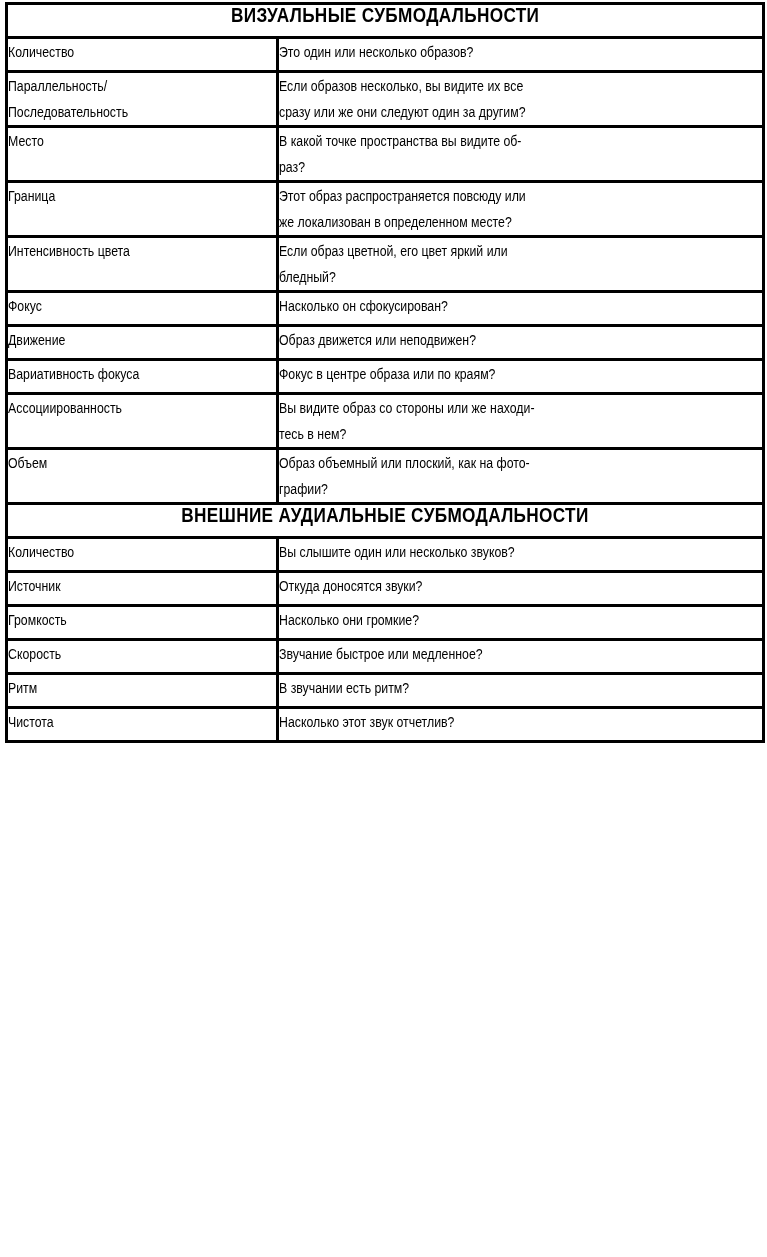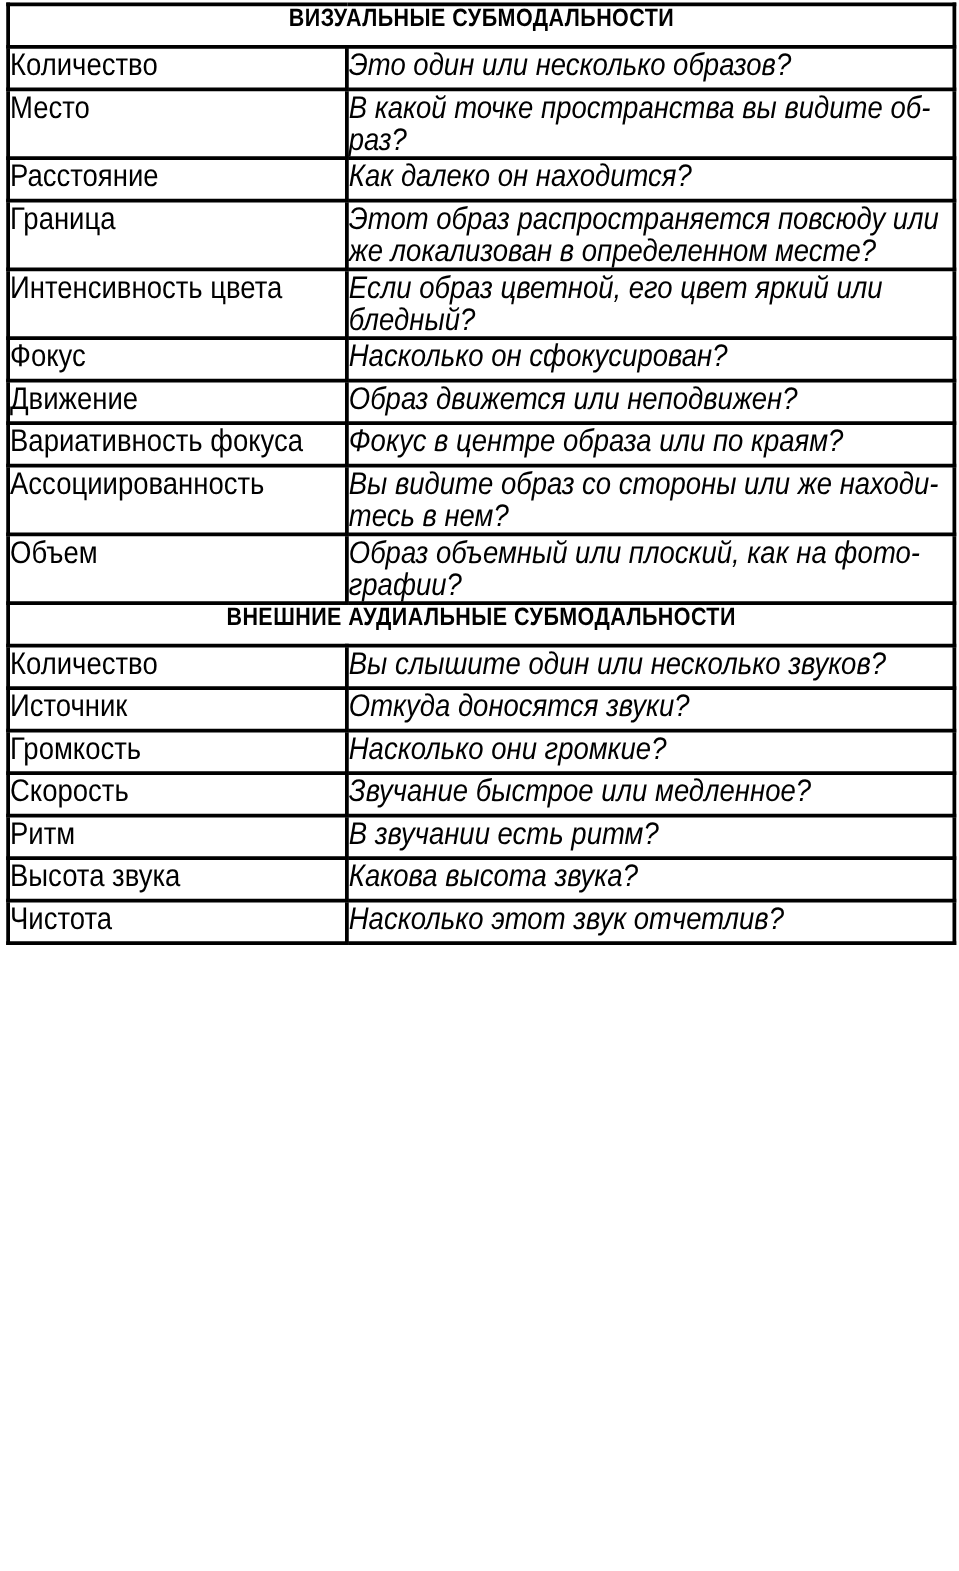--- a/index.html
+++ b/index.html
@@ -54,34 +54,34 @@
     line-height: 20px;
     letter-spacing: 0.4px;
     
     transform: scaleX(0.86);
     transform-origin: center center;
     white-space: nowrap;
   }
 
   
   .cell {
-    font-size: 25px;
+    font-size: 14px;
     line-height: 26px;
   }
   .cell .txt {
     display: block;
     transform: scaleX(0.88);
     transform-origin: left top;
     white-space: pre-line;
   }
 
   .term   { padding: 6px 8px 7px 9px; }
   .term .txt  { width: 113%; }
 
-  .quest  { padding: 6px 8px 7px 13px; font-style: italic; }
+  .quest  { padding: 6px 8px 7px 13px; }
   .quest .txt { width: 113%; }
 
   
   tr.r1 td { height: 31px; }
   tr.r2 td { height: 52px; }
 </style>
 </head>
 <body>
 
 <div class="sheet">
@@ -97,35 +97,37 @@
         <tr class="r1">
           <td class="cell term">
             <span class="txt">Количество</span>
           </td>
           <td class="cell quest">
             <span class="txt">Это один или несколько образов?</span>
           </td>
         </tr>
         <tr class="r2">
           <td class="cell term">
+            <span class="txt">Параллельность/
+Последовательность</span>
+          </td>
+          <td class="cell quest">
+            <span class="txt">Если образов несколько, вы видите их все
+сразу или же они следуют один за другим?</span>
+          </td>
+        </tr>
+        <tr class="r2">
+          <td class="cell term">
             <span class="txt">Место</span>
           </td>
           <td class="cell quest">
             <span class="txt">В какой точке пространства вы видите об-
 раз?</span>
           </td>
         </tr>
-        <tr class="r1">
-          <td class="cell term">
-            <span class="txt">Расстояние</span>
-          </td>
-          <td class="cell quest">
-            <span class="txt">Как далеко он находится?</span>
-          </td>
-        </tr>
         <tr class="r2">
           <td class="cell term">
             <span class="txt">Граница</span>
           </td>
           <td class="cell quest">
             <span class="txt">Этот образ распространяется повсюду или
 же локализован в определенном месте?</span>
           </td>
         </tr>
         <tr class="r2">
@@ -213,28 +215,20 @@
           <td class="cell quest">
             <span class="txt">Звучание быстрое или медленное?</span>
           </td>
         </tr>
         <tr class="r1">
           <td class="cell term">
             <span class="txt">Ритм</span>
           </td>
           <td class="cell quest">
             <span class="txt">В звучании есть ритм?</span>
-          </td>
-        </tr>
-        <tr class="r1">
-          <td class="cell term">
-            <span class="txt">Высота звука</span>
-          </td>
-          <td class="cell quest">
-            <span class="txt">Какова высота звука?</span>
           </td>
         </tr>
         <tr class="r1">
           <td class="cell term">
             <span class="txt">Чистота</span>
           </td>
           <td class="cell quest">
             <span class="txt">Насколько этот звук отчетлив?</span>
           </td>
         </tr>

